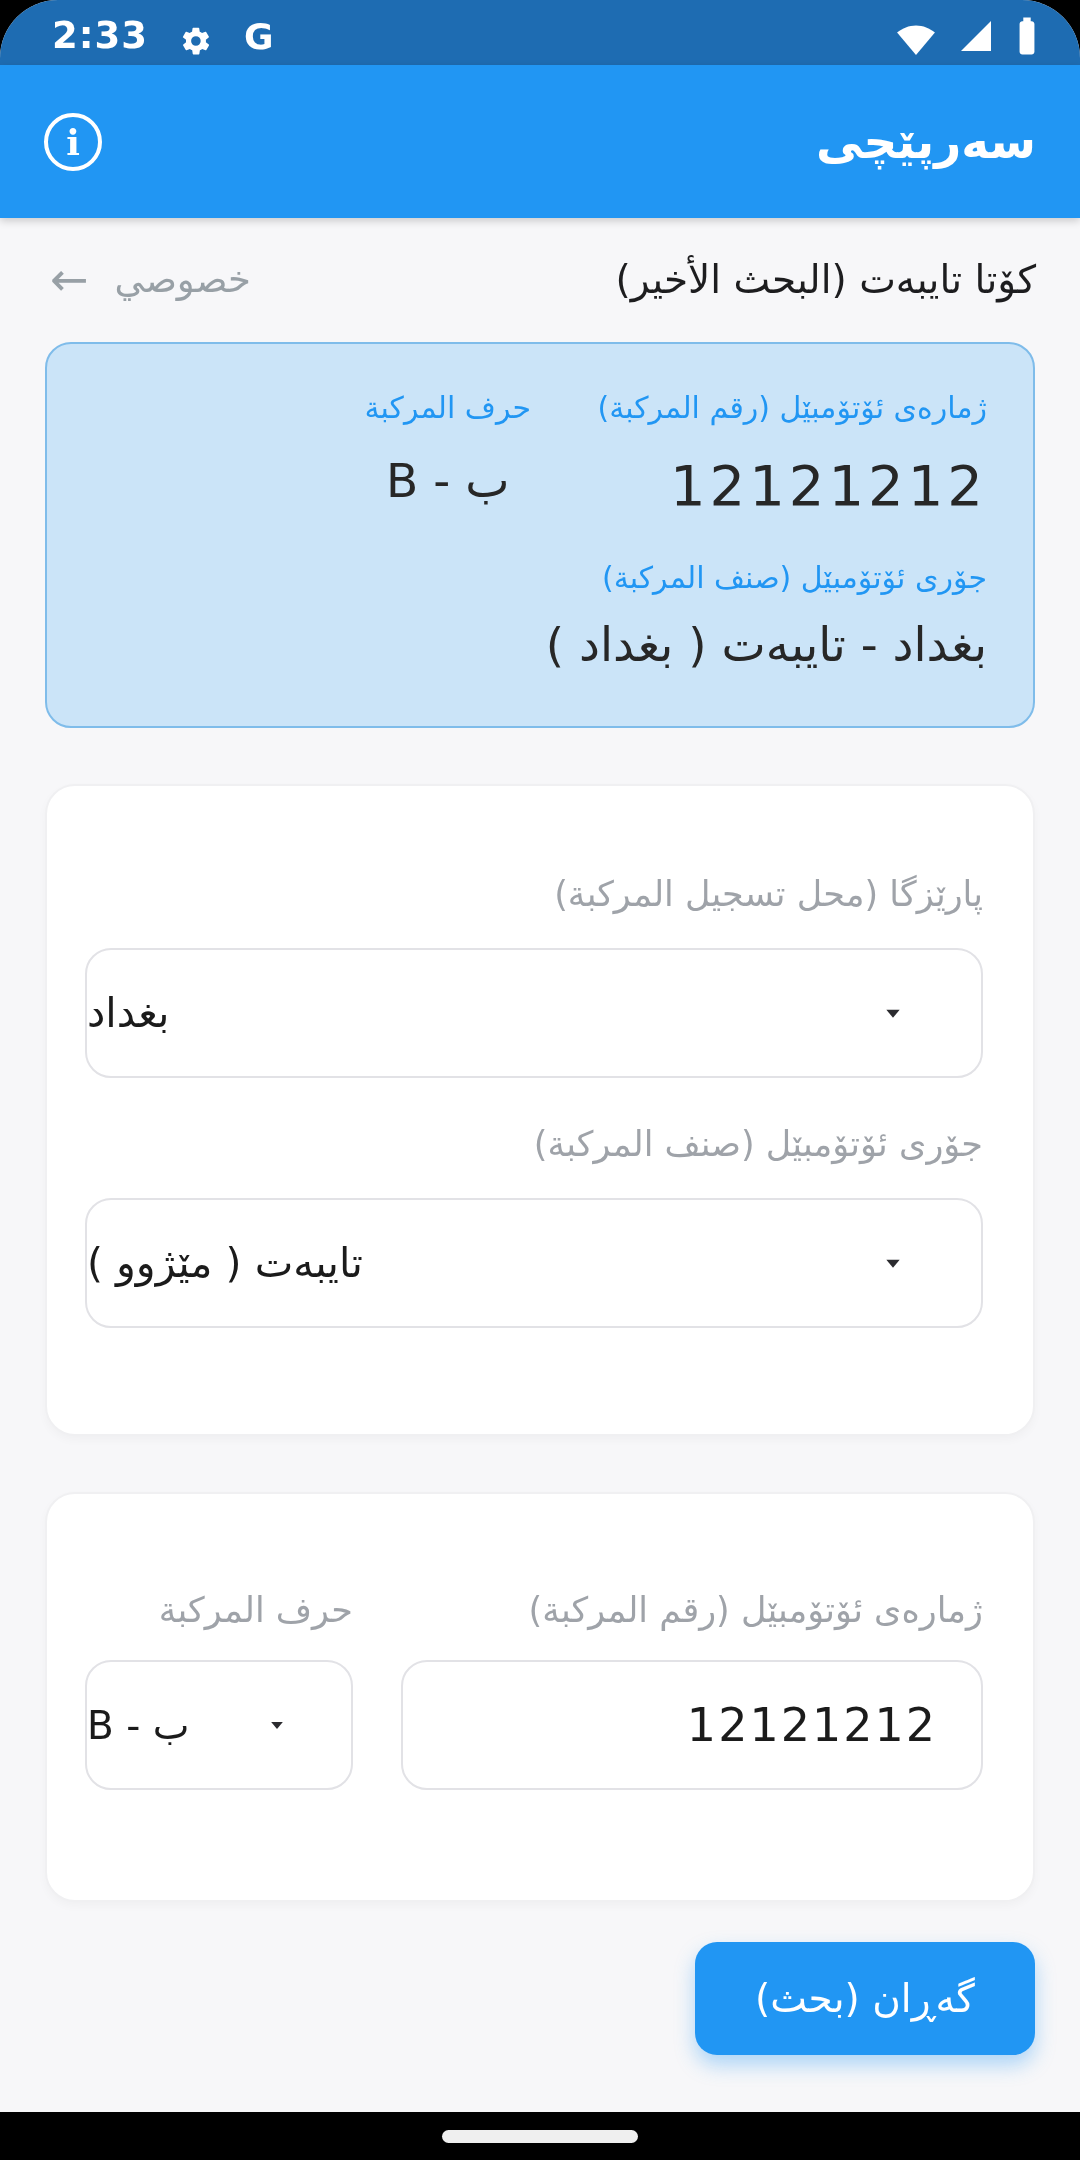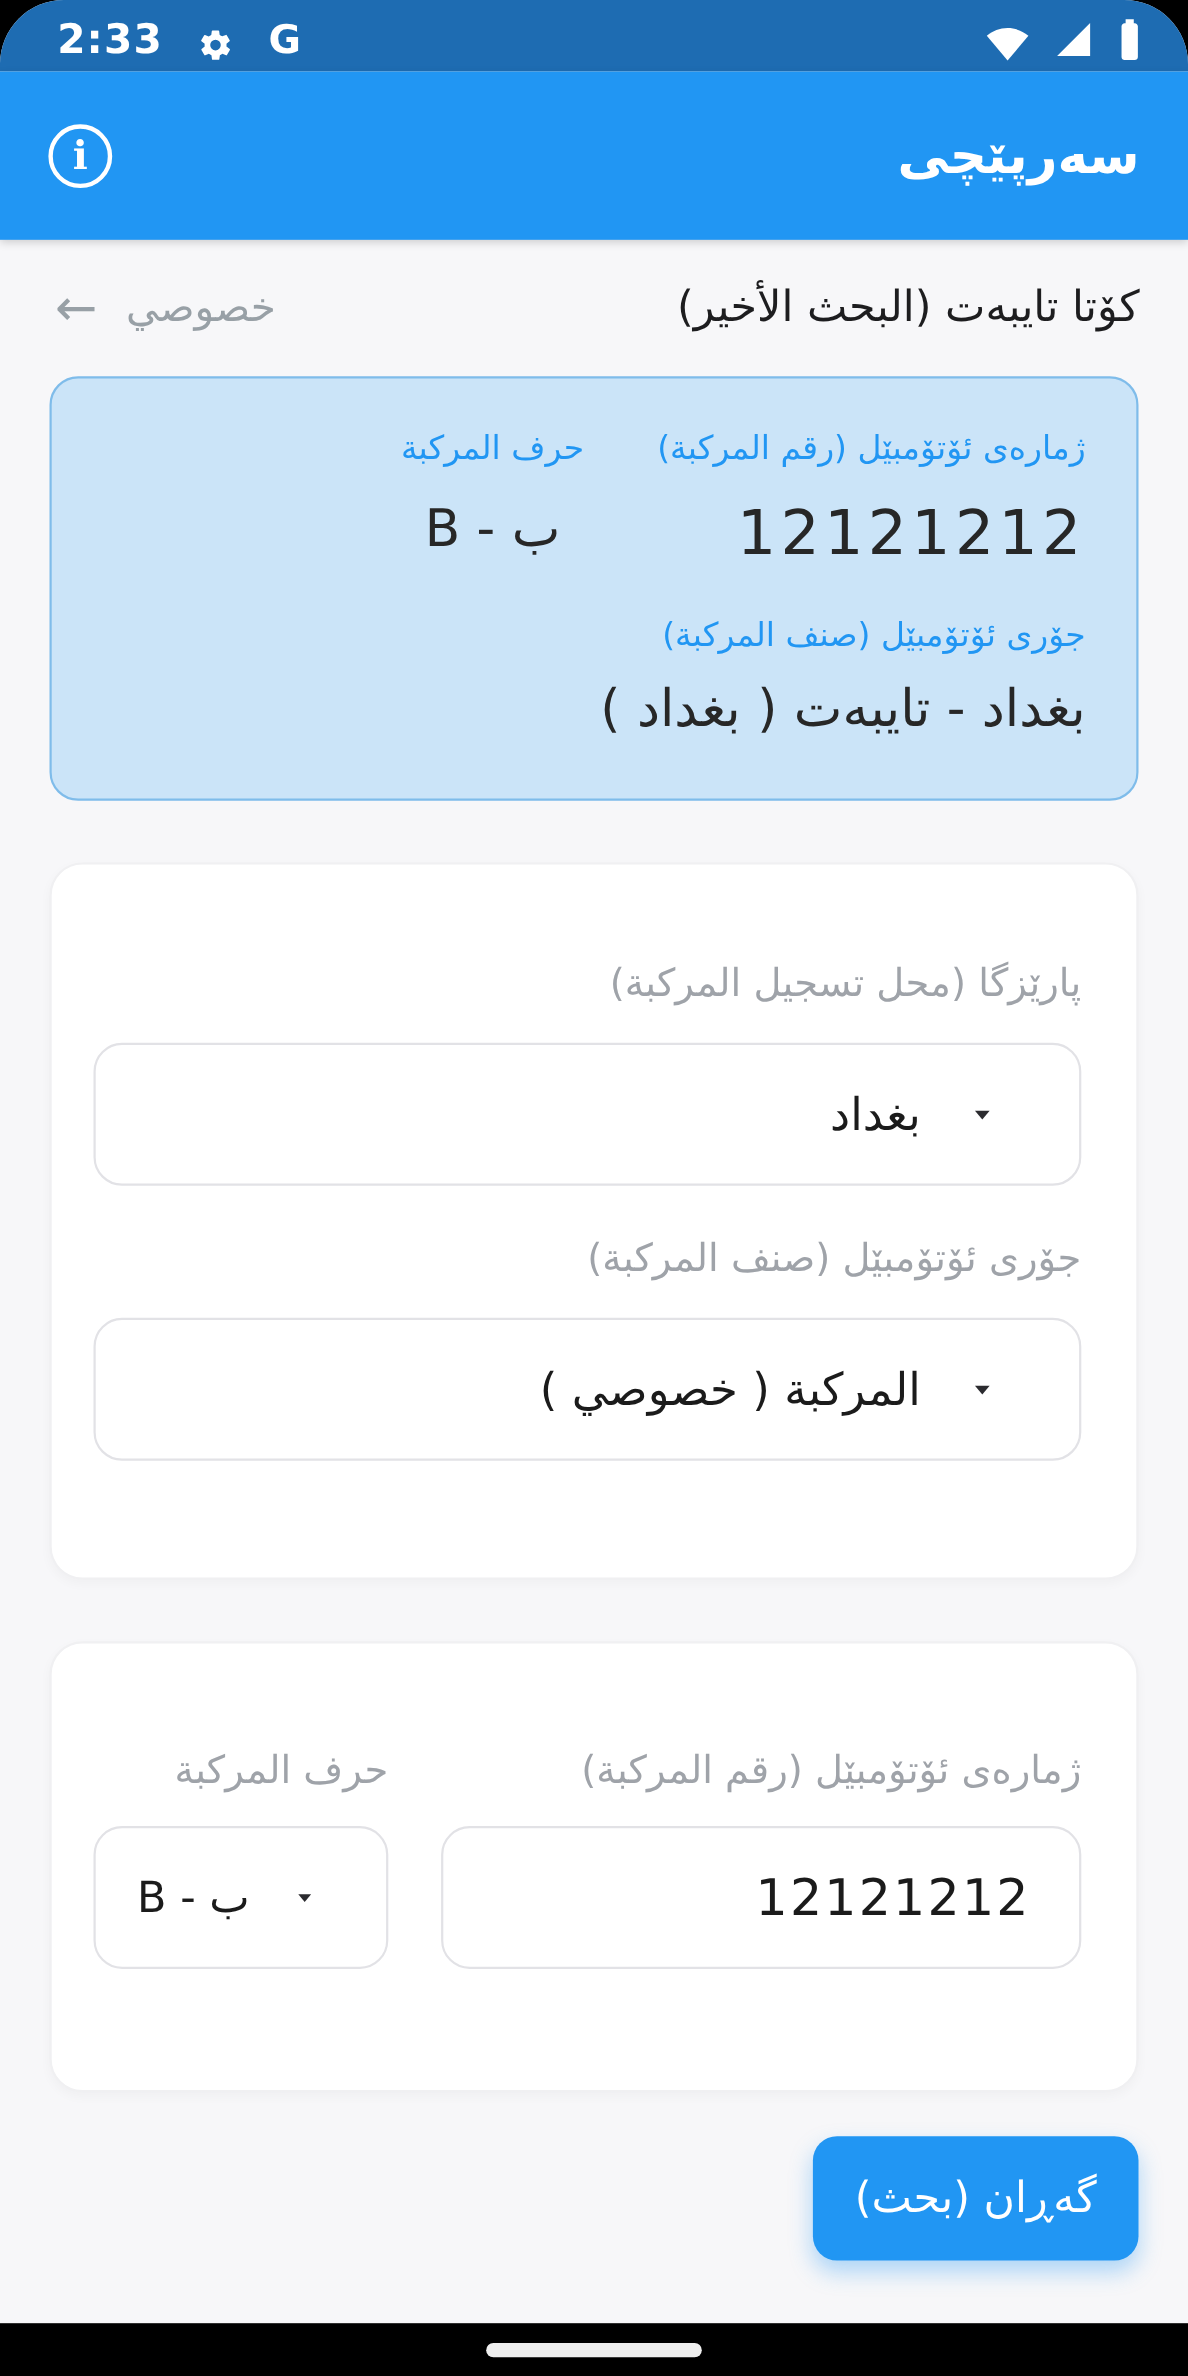--- a/index.html
+++ b/index.html
@@ -43,38 +43,38 @@
   .bc-row2 { margin-top:42px; display:flex; flex-direction:column; gap:22px; text-align:right; }
   .bc-value-type { color:#272727; font-size:47px; }
 
   
   .card { margin:56px 45px 0; background:#FFFFFF; border:2px solid #F0F0F2; border-radius:30px;
           box-shadow:0 4px 10px rgba(0,0,0,.03); direction:rtl; }
   .card-1 { padding:88px 50px 106px 38px; }
   .card-2 { padding:96px 50px 110px 38px; }
   .field-label { color:#9FA3A9; font-size:35px; margin-bottom:34px; direction:rtl; }
   .dropdown { height:130px; background:#fff; border:2px solid #E2E2E6; border-radius:26px;
-              direction:ltr; display:flex; align-items:center; justify-content:flex-end;
+              direction:ltr; display:flex; align-items:center; justify-content:space-between;
               gap:40px; padding-right:72px; cursor:pointer; }
   .dd-value { font-size:41px; color:#1B1B1B; direction:rtl; }
   .caret { display:inline-flex; }
   .mt { margin-top:46px; }
 
   
   .plate-grid { direction:ltr; display:grid; grid-template-columns:268px 1fr; column-gap:48px; }
   .plate-grid .field-label { margin-bottom:30px; }
   .letter-dd { padding-right:60px; gap:36px; }
   .letter-value { font-size:39px; color:#1B1B1B; direction:ltr; }
   .number-input { height:130px; background:#fff; border:2px solid #E2E2E6; border-radius:26px;
                   display:flex; align-items:center; justify-content:flex-end; padding-right:44px; }
   .number-input span { font-size:46px; color:#1B1B1B; letter-spacing:2px; direction:ltr; }
 
   
   .button-row { display:flex; justify-content:flex-end; padding:40px 45px 0; }
-  .search-btn { width:296px; height:113px; background:#2196F3; border-radius:22px;
+  .search-btn { width:340px; height:113px; background:#2196F3; border-radius:22px;
                 display:flex; align-items:center; justify-content:center;
                 box-shadow:0 10px 20px rgba(33,150,243,.35); cursor:pointer; }
   .search-btn span { color:#fff; font-size:39px; direction:rtl; }
 
   
   .nav-bar { position:absolute; left:0; bottom:0; width:100%; height:48px; background:#000;
              display:flex; align-items:center; justify-content:center; }
   .home-pill { width:196px; height:13px; border-radius:7px; background:#EFEFEF; cursor:pointer; }
 </style>
 </head>
@@ -148,21 +148,21 @@
     <div class="dropdown">
       <span class="dd-value">بغداد</span>
       <span class="caret">
         <svg width="32" height="32" viewBox="0 0 24 24">
             <path fill="#2B2B2F" d="M7 9.5h10L12 15.5z"></path>
           </svg>
       </span>
     </div>
     <div class="field-label mt">جۆری ئۆتۆمبێل (صنف المركبة)</div>
     <div class="dropdown">
-      <span class="dd-value">المركبة ( خصوصي )</span>
+      <span class="dd-value">تایبەت ( مێژوو )</span>
       <span class="caret">
         <svg width="32" height="32" viewBox="0 0 24 24">
             <path fill="#2B2B2F" d="M7 9.5h10L12 15.5z"></path>
           </svg>
       </span>
     </div>
   </div>
 
   <div class="card card-2">
     <div class="plate-grid">

